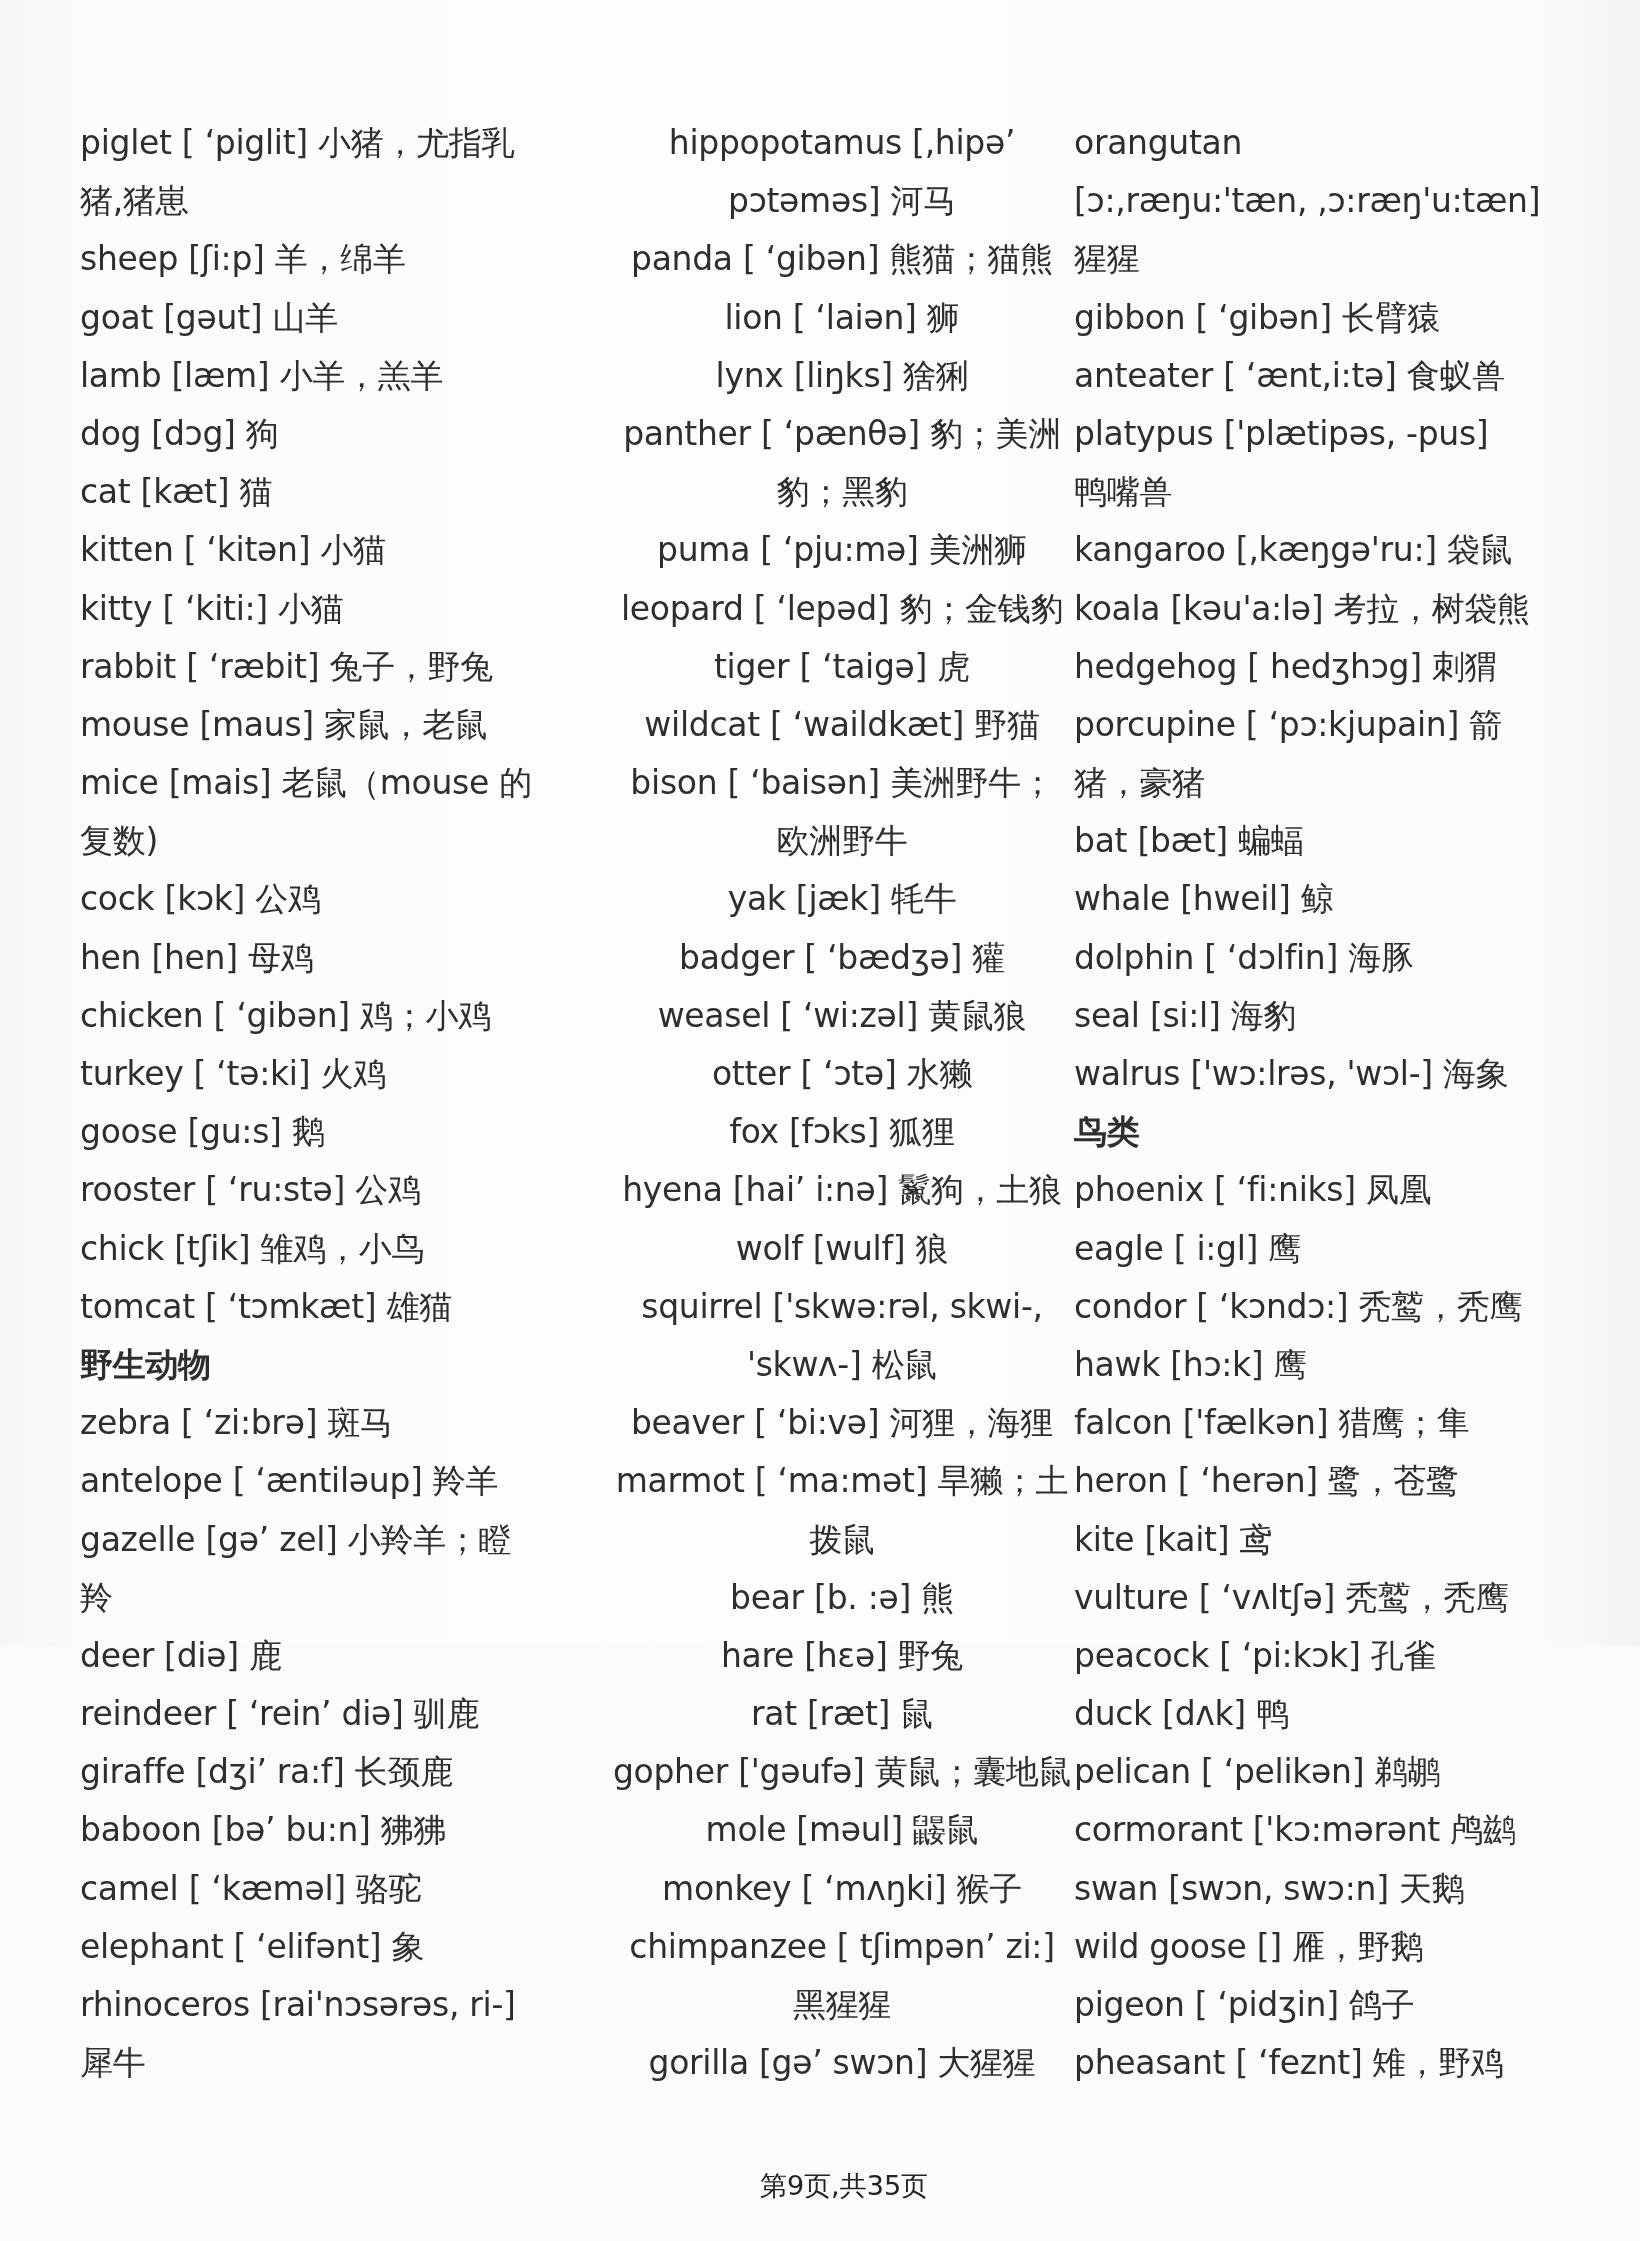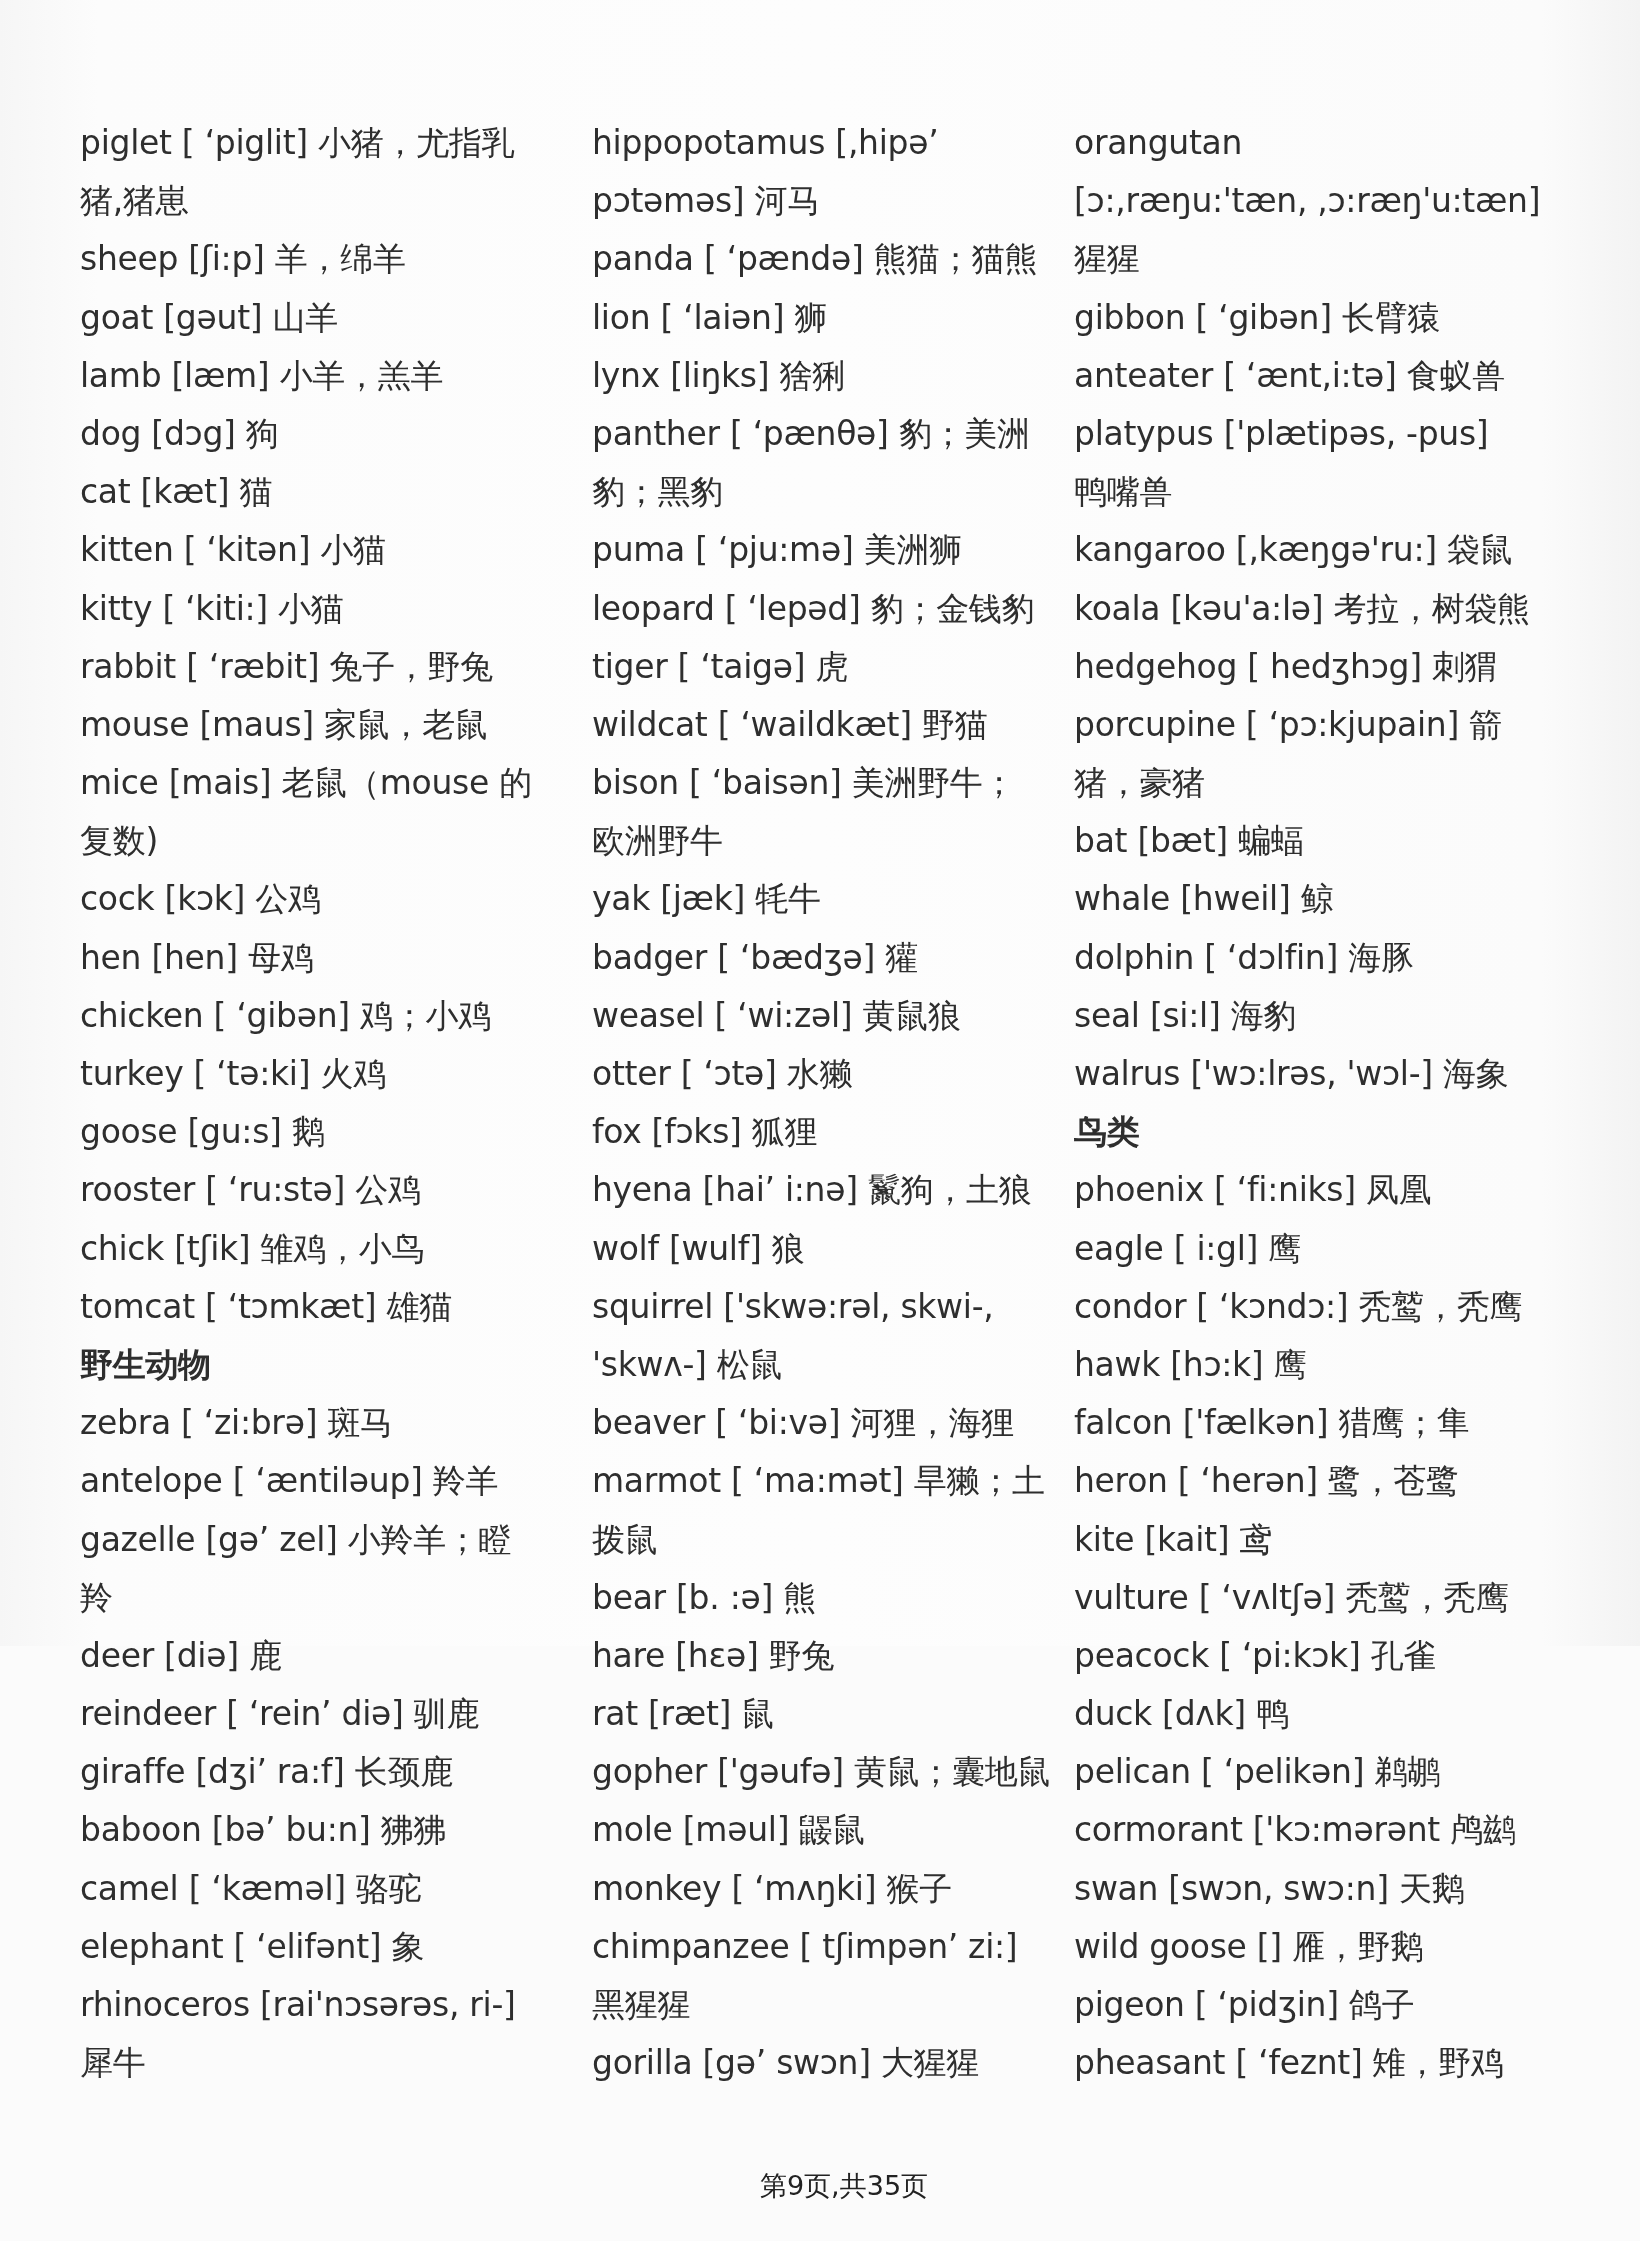--- a/index.html
+++ b/index.html
@@ -12,21 +12,21 @@
   }
   .page {
     position: absolute; left: 0; top: 0; width: 1640px; height: 1646px;
     background: linear-gradient(90deg, #f6f6f6 0%, #fcfcfc 6%, #fdfdfd 50%, #fbfbfb 94%, #f3f3f3 100%);
   }
   .col {
     position: absolute; top: 114px;
     font-size: 33px; line-height: 58.2px; letter-spacing: -0.3px;
   }
   .col-left  { left: 80px;  width: 500px; }
-  .col-mid   { left: 592px; width: 500px; }
+  .col-mid   { left: 592px; width: 500px; text-align: center; }
   .col-right { left: 1074px; width: 505px; }
   .line { height: 58.2px; white-space: nowrap; }
   .line.cat-heading { font-weight: bold; }
   .footer {
     position: absolute; top: 2168px; left: 0; width: 1640px; text-align: center;
     font-size: 27px; color: #222; margin-left: 24px;
   }
 </style>
 </head>
 <body>
@@ -66,21 +66,21 @@
     <div class="line">baboon [bə’  bu:n]  狒狒</div>
     <div class="line">camel [  ‘kæməl]  骆驼</div>
     <div class="line">elephant [  ‘elifənt]  象</div>
     <div class="line">rhinoceros [rai'nɔsərəs, ri-]</div>
     <div class="line">犀牛</div>
   </div>
 
   <div class="col col-mid">
     <div class="line">hippopotamus [,hipə’</div>
     <div class="line">pɔtəməs]  河马</div>
-    <div class="line">panda [  ‘pændə]  熊猫；猫熊</div>
+    <div class="line">panda [  ‘gibən]  熊猫；猫熊</div>
     <div class="line">lion [  ‘laiən]  狮</div>
     <div class="line">lynx [liŋks]  猞猁</div>
     <div class="line">panther [  ‘pænθə]  豹；美洲</div>
     <div class="line">豹；黑豹</div>
     <div class="line">puma [  ‘pju:mə]  美洲狮</div>
     <div class="line">leopard [  ‘lepəd]  豹；金钱豹</div>
     <div class="line">tiger [  ‘taigə]  虎</div>
     <div class="line">wildcat [  ‘waildkæt]  野猫</div>
     <div class="line">bison [  ‘baisən]  美洲野牛；</div>
     <div class="line">欧洲野牛</div>

